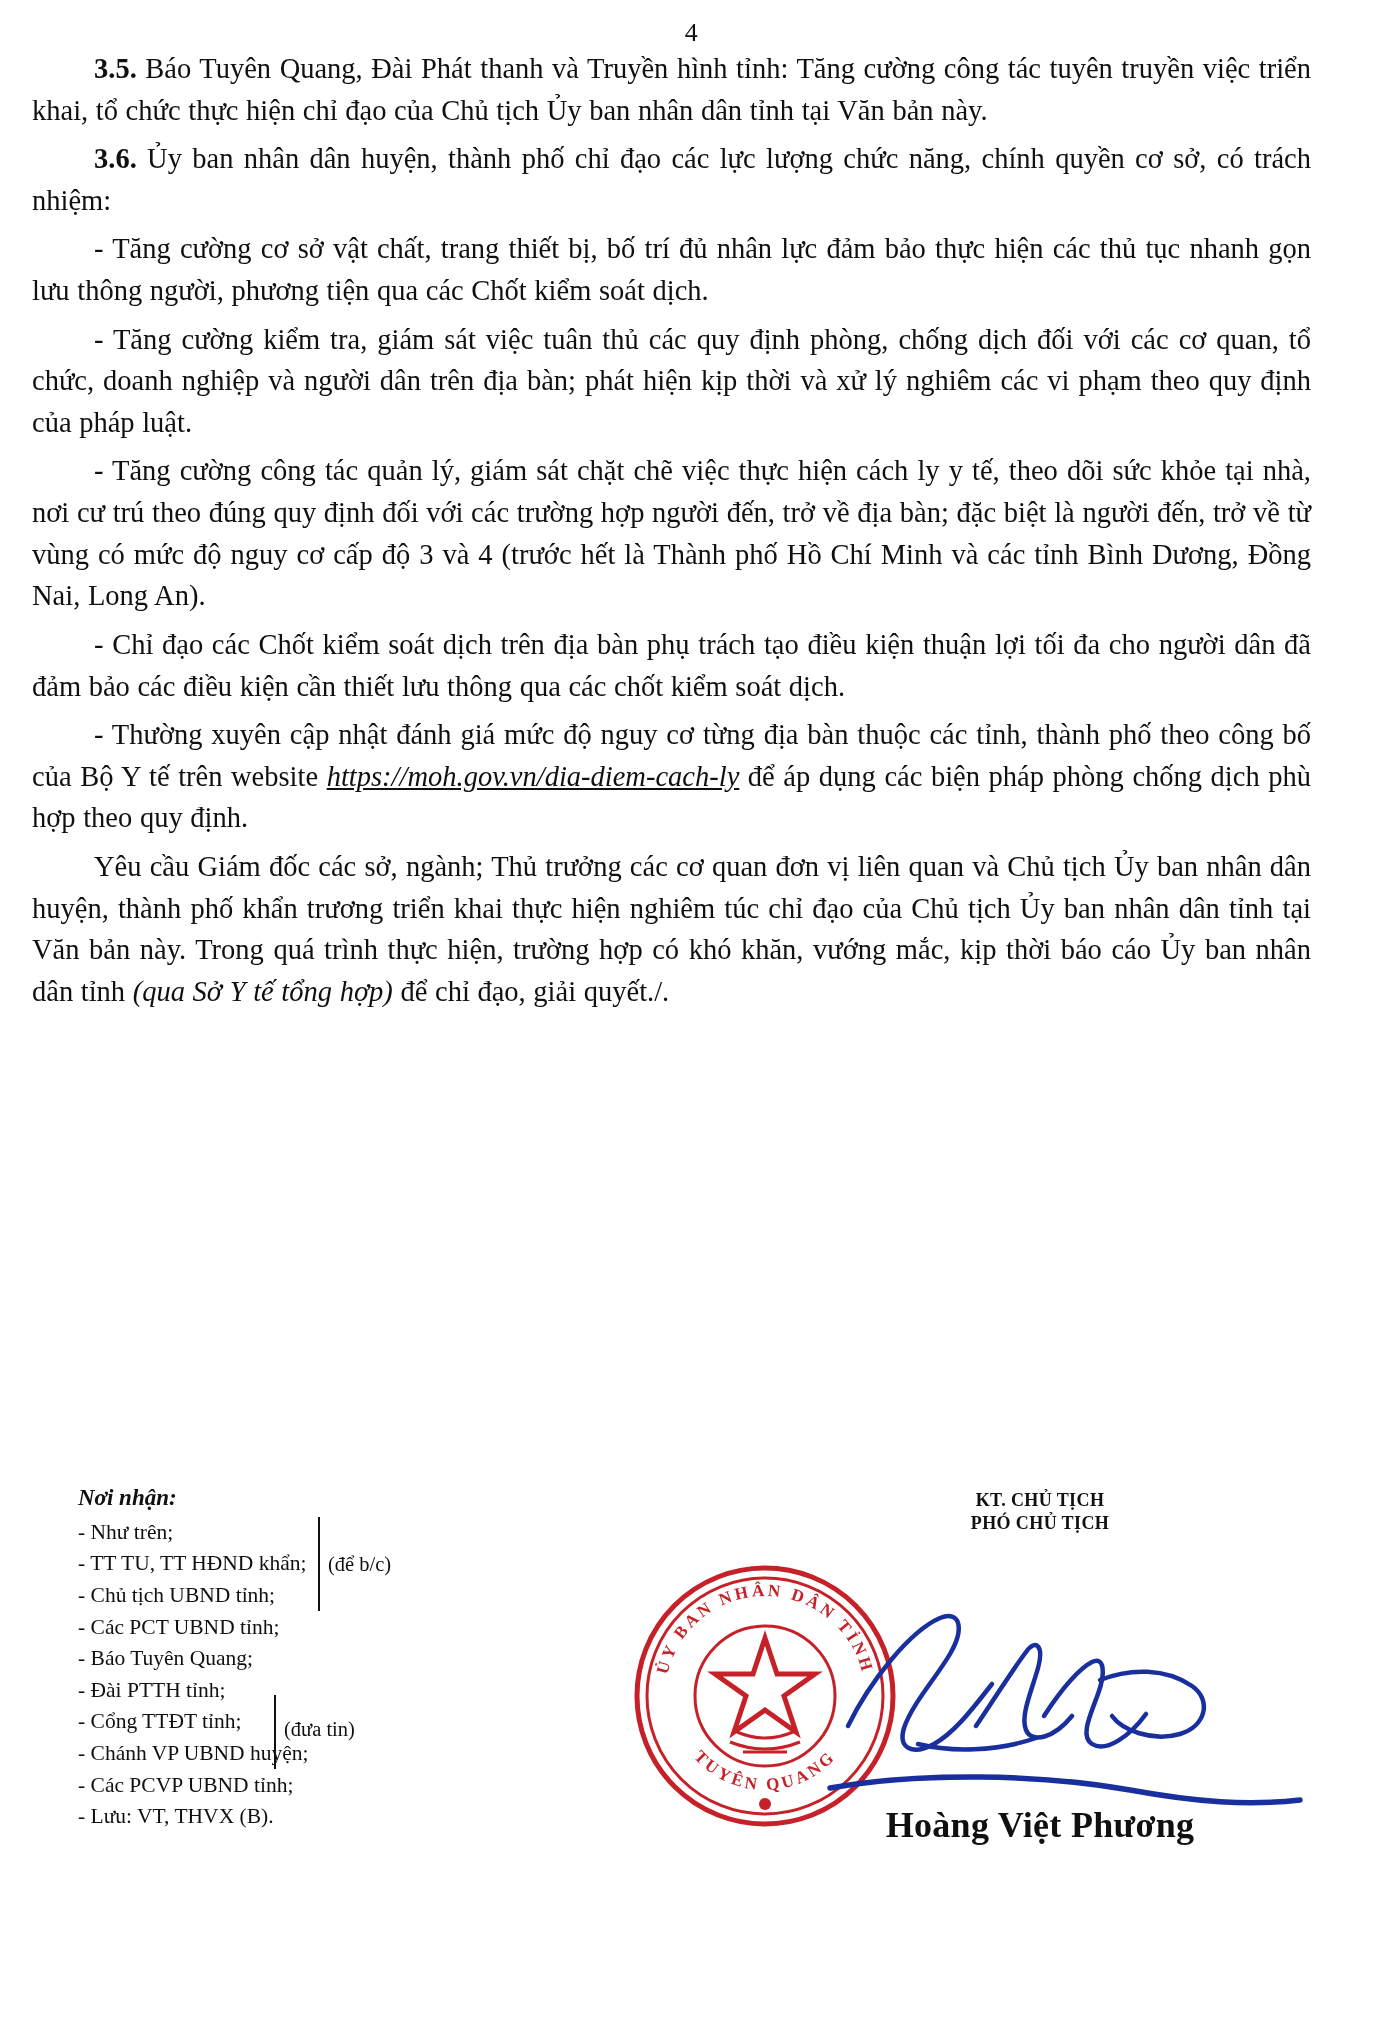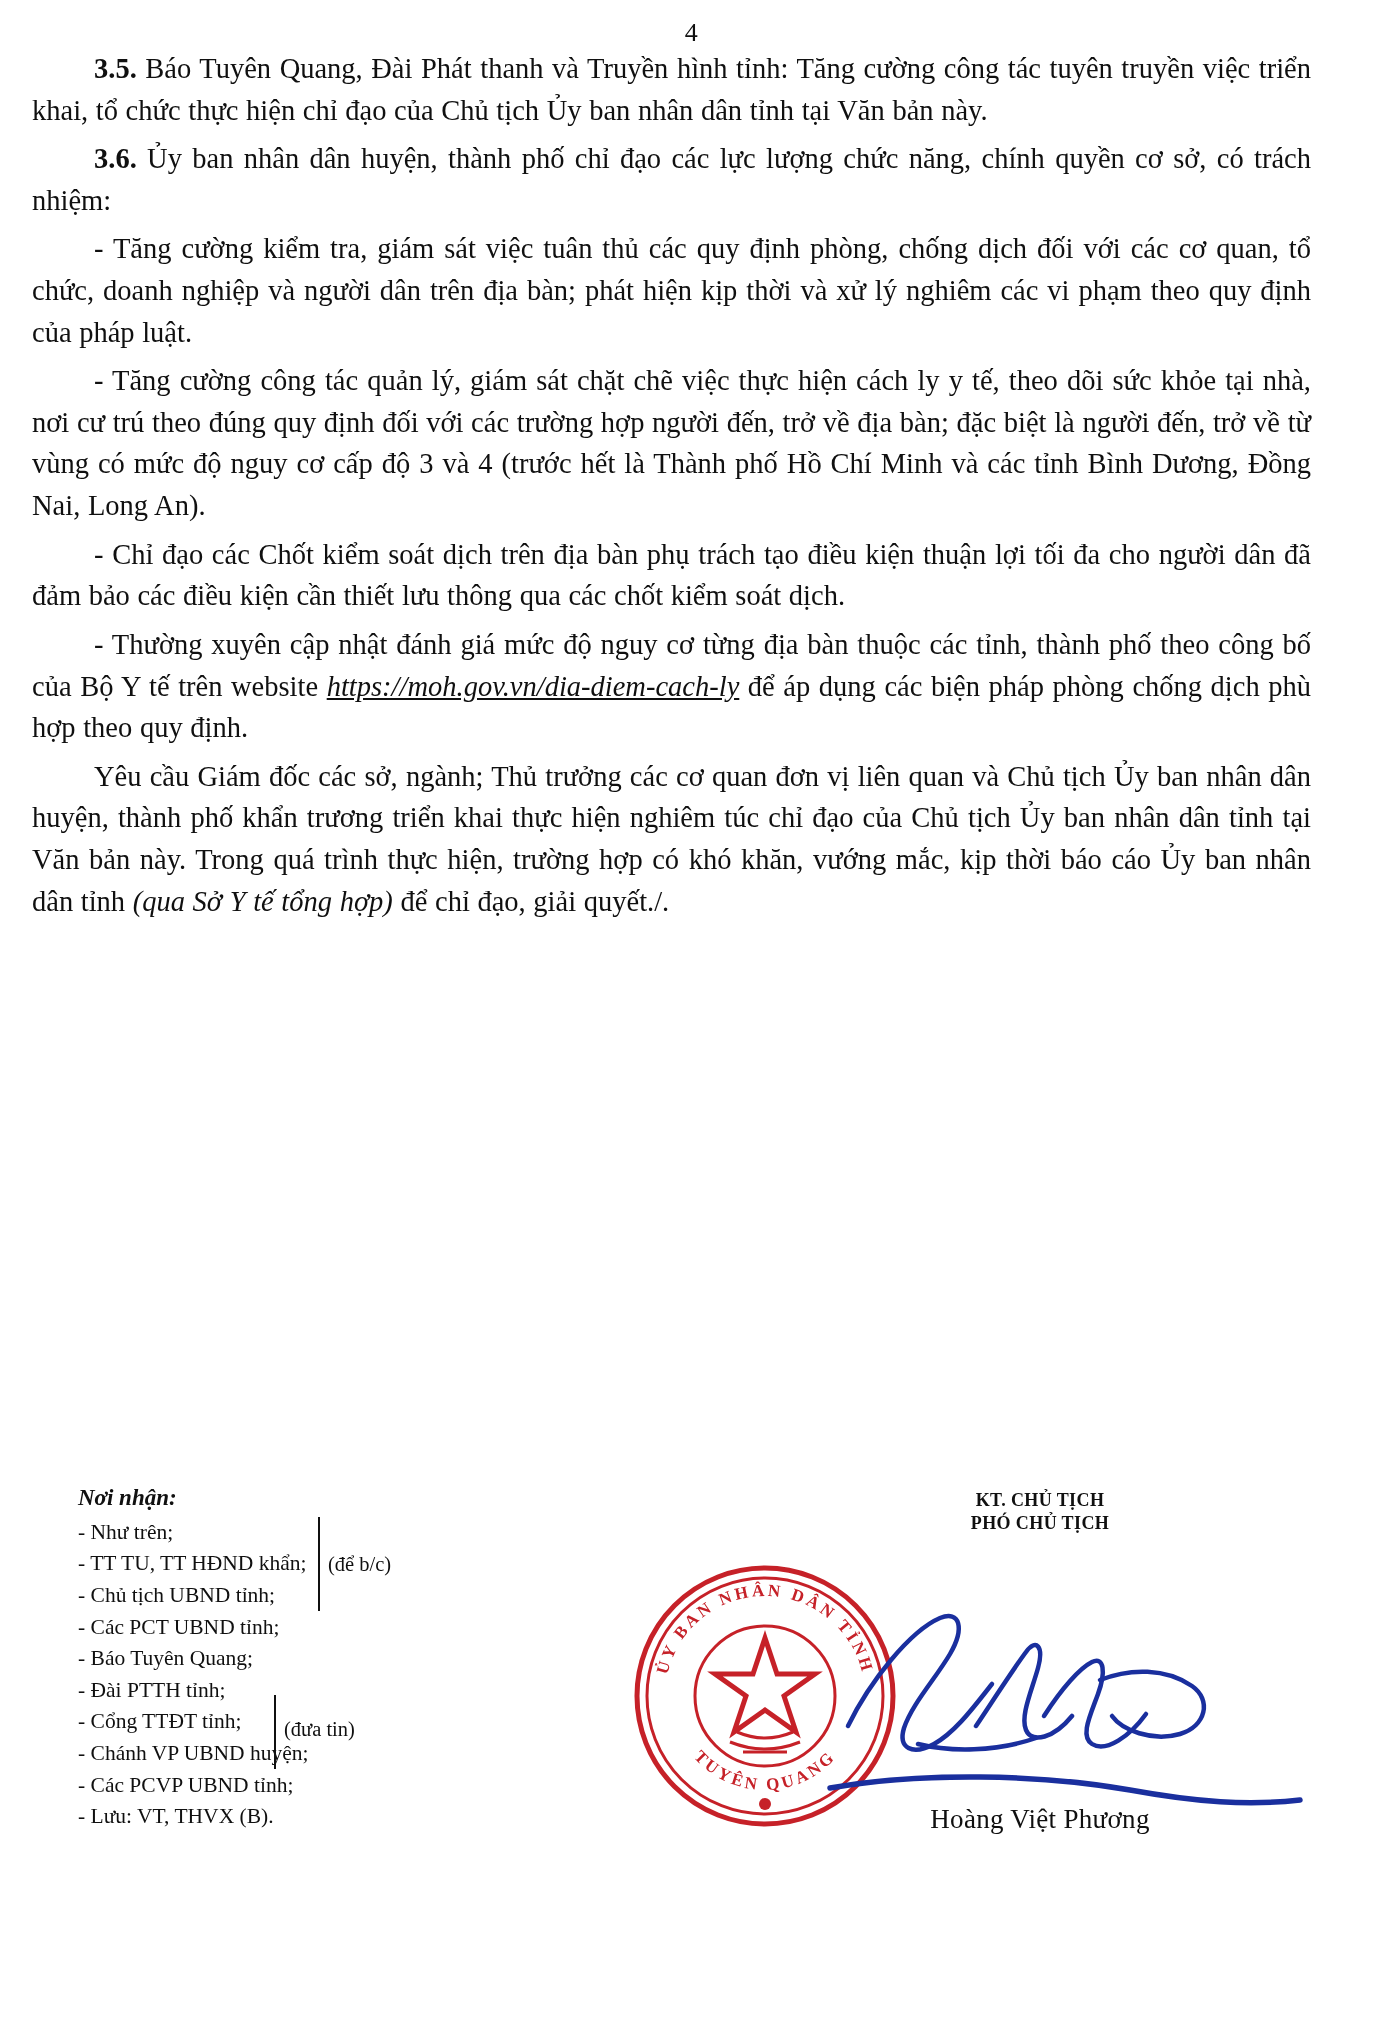--- a/index.html
+++ b/index.html
@@ -101,22 +101,22 @@
     text-align: center;
   }
   .signblock .line1,
   .signblock .line2 {
     font-weight: bold;
     font-size: 18px;
     line-height: 1.3;
     letter-spacing: 0.4px;
   }
   .signblock .signer {
-    font-weight: normal;
-    font-size: 27px;
+    font-weight: bold;
+    font-size: 36px;
     margin-top: 268px;
     letter-spacing: 0.3px;
   }
   
   .stamp {
     position: absolute;
     left: 625px;
     top: 75px;
     width: 280px;
     height: 280px;
@@ -141,20 +141,21 @@
   <div class="body-wrap">
 
     <p class="para">
       <span class="bold">3.5.</span><span> Báo Tuyên Quang, Đài Phát thanh và Truyền hình tỉnh: Tăng cường công tác tuyên truyền việc triển khai, tổ chức thực hiện chỉ đạo của Chủ tịch Ủy ban nhân dân tỉnh tại Văn bản này.</span>
     </p>
 
     <p class="para">
       <span class="bold">3.6.</span><span> Ủy ban nhân dân huyện, thành phố chỉ đạo các lực lượng chức năng, chính quyền cơ sở, có trách nhiệm:</span>
     </p>
 
+    <p class="para dash">- Tăng cường cơ sở vật chất, trang thiết bị, bố trí đủ nhân lực đảm bảo thực hiện các thủ tục nhanh gọn lưu thông người, phương tiện qua các Chốt kiểm soát dịch.</p>
 
     <p class="para dash">- Tăng cường kiểm tra, giám sát việc tuân thủ các quy định phòng, chống dịch đối với các cơ quan, tổ chức, doanh nghiệp và người dân trên địa bàn; phát hiện kịp thời và xử lý nghiêm các vi phạm theo quy định của pháp luật.</p>
 
     <p class="para dash">- Tăng cường công tác quản lý, giám sát chặt chẽ việc thực hiện cách ly y tế, theo dõi sức khỏe tại nhà, nơi cư trú theo đúng quy định đối với các trường hợp người đến, trở về địa bàn; đặc biệt là người đến, trở về từ vùng có mức độ nguy cơ cấp độ 3 và 4 (trước hết là Thành phố Hồ Chí Minh và các tỉnh Bình Dương, Đồng Nai, Long An).</p>
 
     <p class="para dash">- Chỉ đạo các Chốt kiểm soát dịch trên địa bàn phụ trách tạo điều kiện thuận lợi tối đa cho người dân đã đảm bảo các điều kiện cần thiết lưu thông qua các chốt kiểm soát dịch.</p>
 
     <p class="para dash">
       <span>- Thường xuyên cập nhật đánh giá mức độ nguy cơ từng địa bàn thuộc các tỉnh, thành phố theo công bố của Bộ Y tế trên website </span><span class="ulink">https://moh.gov.vn/dia-diem-cach-ly</span><span> để áp dụng các biện pháp phòng chống dịch phù hợp theo quy định.</span>
     </p>

